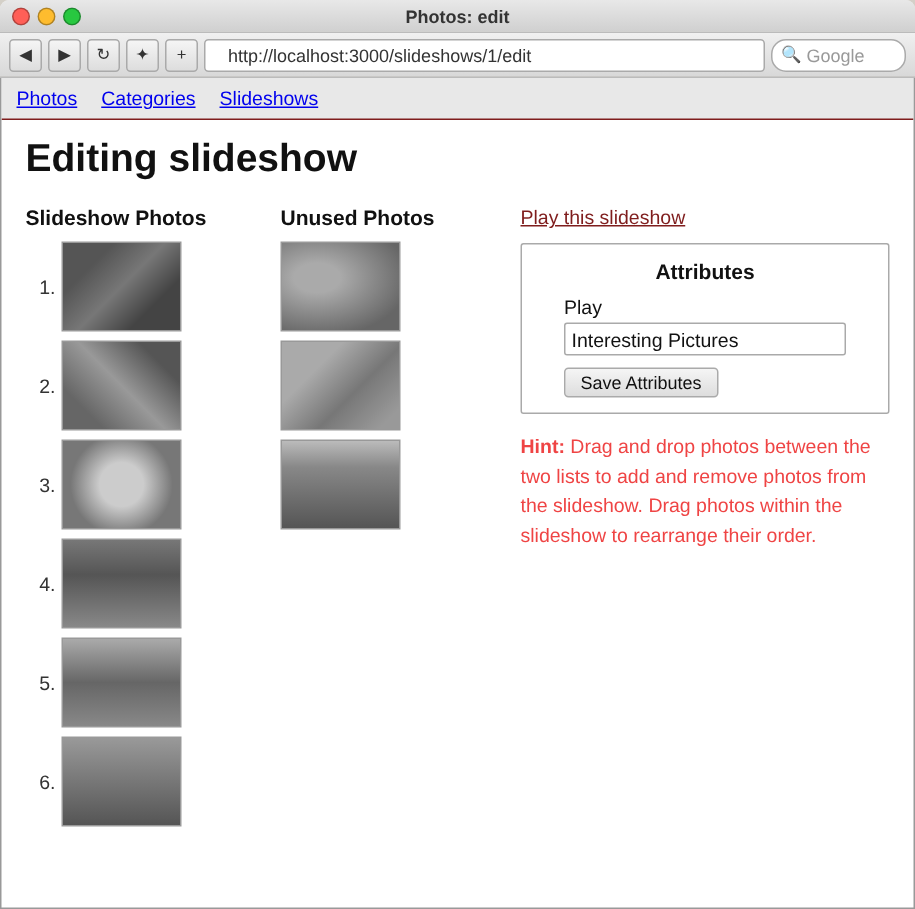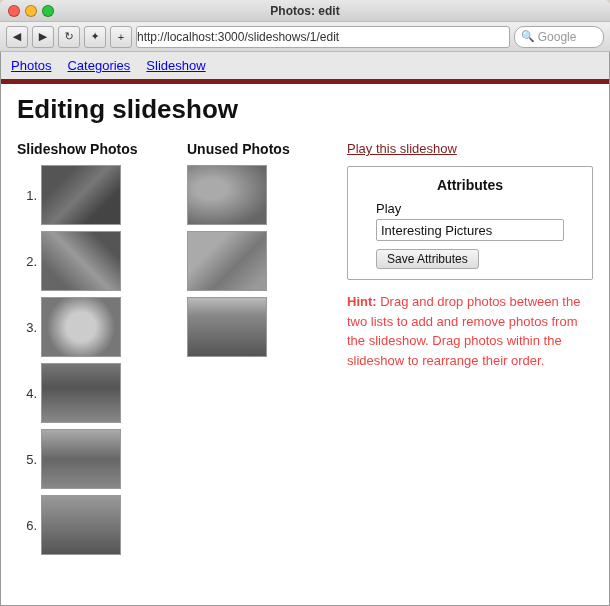--- a/index.html
+++ b/index.html
@@ -81,21 +81,21 @@
       color: #333;
     }
 
     .address-bar {
       display: flex;
       align-items: center;
       flex: 1;
       background: white;
       border: 1px solid #aaa;
       border-radius: 3px;
-      padding: 2px 0;
+      padding: 2px 15px;
       height: 22px;
       font-size: 12px;
       color: #333;
     }
 
     .search-bar {
       display: flex;
       align-items: center;
       background: white;
       border: 1px solid #aaa;
@@ -113,21 +113,21 @@
       border: 1px solid #999;
       border-top: none;
       height: calc(606px - 52px);
       overflow-y: auto;
       overflow-x: hidden;
     }
 
     
     .nav-bar {
       background: #e8e8e8;
-      border-bottom: 5px solid #7f1d1d;
+      border-bottom: 1px solid #7f1d1d;
       padding: 6px 10px;
       display: flex;
       gap: 16px;
     }
 
     .nav-link {
       color: #00e;
       text-decoration: underline;
       font-size: 13px;
       cursor: pointer;
@@ -348,21 +348,21 @@
       <span style="color:#999;">Google</span>
     </div>
   </div>
 </div>
 
 <div class="browser-window">
 
   <div class="nav-bar">
     <a class="nav-link">Photos</a>
     <a class="nav-link">Categories</a>
-    <a class="nav-link">Slideshow</a>
+    <a class="nav-link">Slideshows</a>
   </div>
 
   <div class="page-content">
 
     <h1 class="page-title">Editing slideshow</h1>
 
     <div class="columns">
 
       <div class="col-slideshow">
         <div class="col-header">Slideshow Photos</div>

